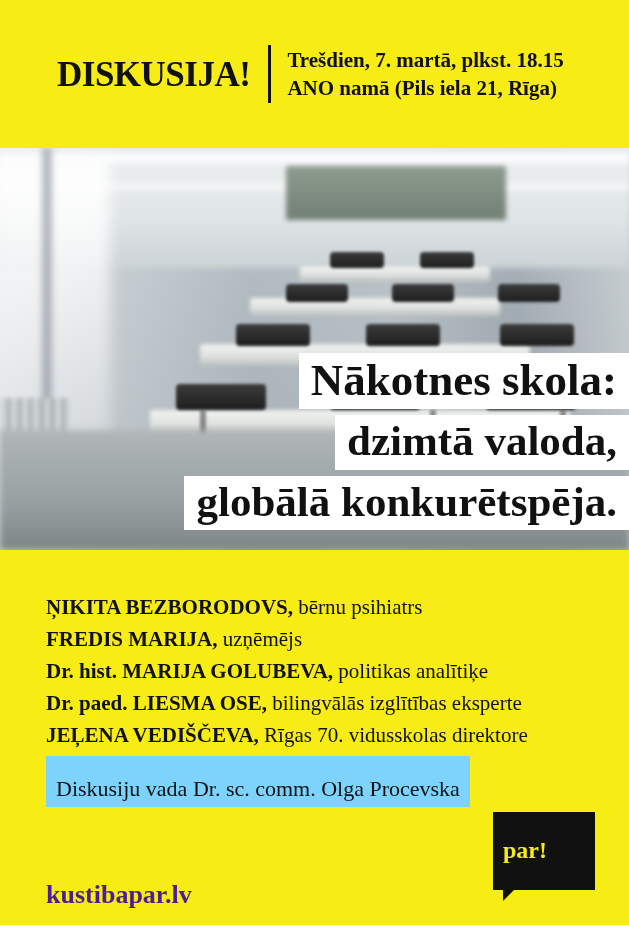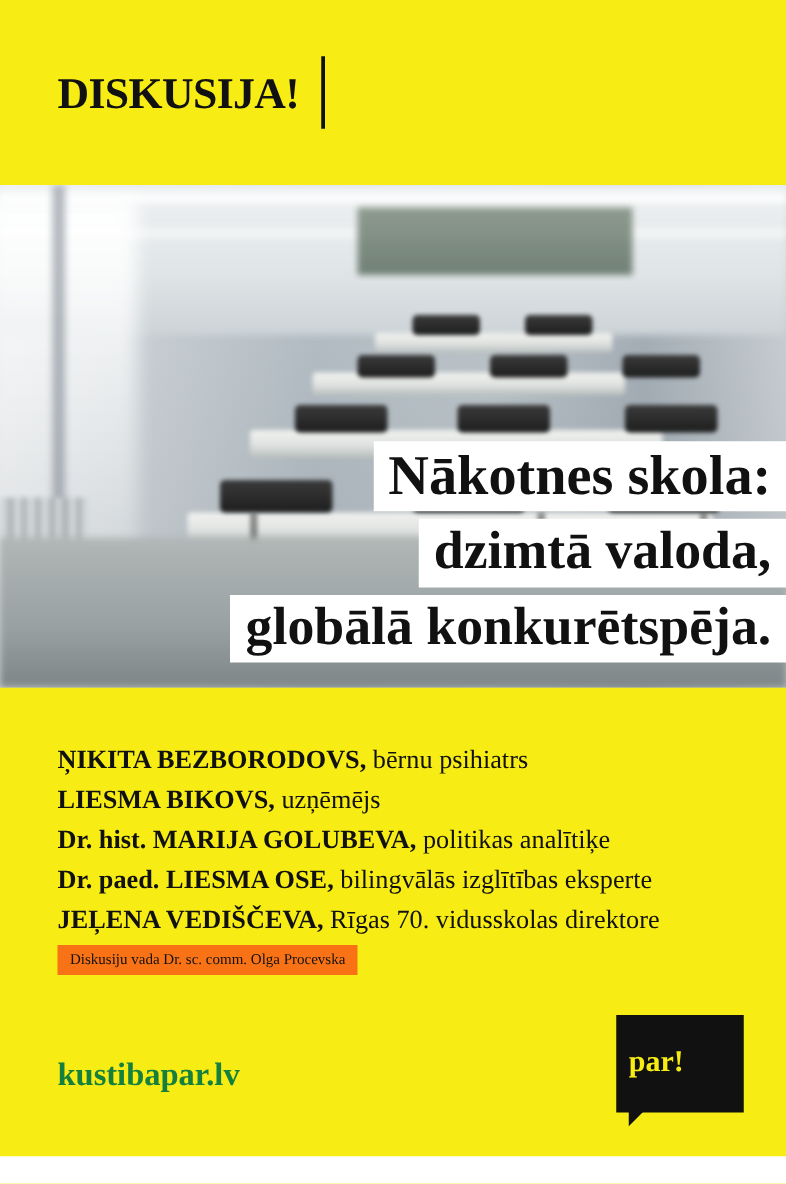--- a/index.html
+++ b/index.html
@@ -22,20 +22,21 @@
 
   
   .header {
     position: absolute;
     top: 0; left: 0;
     width: 629px;
     height: 148px;
     background: #f7ec13;
     display: flex;
     align-items: center;
+    padding-left: 11px;
   }
   .header-left {
     padding-left: 46px;
     padding-right: 18px;
   }
   .header-title {
     font-family: "Liberation Serif", serif;
     font-weight: bold;
     font-size: 35px;
     letter-spacing: -0.5px;
@@ -190,36 +191,36 @@
     white-space: nowrap;
   }
   .speaker-line .nm { font-weight: bold; }
 
   .moderator {
     position: absolute;
     left: 46px; top: 756px;
   }
   .moderator-text {
     display: inline-block;
-    background: #f97316;
-    color: #111111;
-    font-family: "Liberation Serif", serif;
-    font-size: 12px;
-    padding: 4px 10px 5px 10px;
+    background: #7dd3fc;
+    color: #111111;
+    font-family: "Liberation Serif", serif;
+    font-size: 22px;
+    padding: 20px 10px 5px 10px;
     white-space: nowrap;
   }
 
   
   .site {
     position: absolute;
-    left: 46px; top: 845px;
+    left: 46px; top: 880px;
     font-family: "Liberation Serif", serif;
     font-weight: bold;
     font-size: 26px;
-    color: #15803d;
+    color: #4c1d95;
     letter-spacing: 0px;
   }
   .logo {
     position: absolute;
     right: 34px; top: 812px;
     width: 102px; height: 78px;
     background: #111111;
   }
   .logo-inner {
     position: relative;
@@ -251,20 +252,24 @@
 </head>
 <body>
 
 <div class="poster">
 
   <div class="header">
     <div class="header-left">
       <div class="header-title">DISKUSIJA!</div>
     </div>
     <div class="header-divider"></div>
+    <div class="header-right">
+      <div class="header-line">Trešdien, 7. martā, plkst. 18.15</div>
+      <div class="header-line">ANO namā (Pils iela 21, Rīga)</div>
+    </div>
   </div>
 
   <div class="photo">
     <div class="photo-bg"></div>
     <div class="wall"></div>
     <div class="ceiling-beam" style="top:6px;"></div>
     <div class="ceiling-beam" style="top:34px; opacity:.6;"></div>
     <div class="board"></div>
     <div class="window-left"></div>
     <div class="window-frame"></div>
@@ -309,21 +314,21 @@
         <span class="hl-text">globālā konkurētspēja.</span>
       </div>
     </div>
   </div>
 
   <div class="speakers">
     <div class="speaker-line">
       <span class="nm">ŅIKITA BEZBORODOVS,</span><span> bērnu psihiatrs</span>
     </div>
     <div class="speaker-line">
-      <span class="nm">LIESMA BIKOVS,</span><span> uzņēmējs</span>
+      <span class="nm">FREDIS MARIJA,</span><span> uzņēmējs</span>
     </div>
     <div class="speaker-line">
       <span class="nm">Dr. hist. MARIJA GOLUBEVA,</span><span> politikas analītiķe</span>
     </div>
     <div class="speaker-line">
       <span class="nm">Dr. paed. LIESMA OSE,</span><span> bilingvālās izglītības eksperte</span>
     </div>
     <div class="speaker-line">
       <span class="nm">JEĻENA VEDIŠČEVA,</span><span> Rīgas 70. vidusskolas direktore</span>
     </div>

